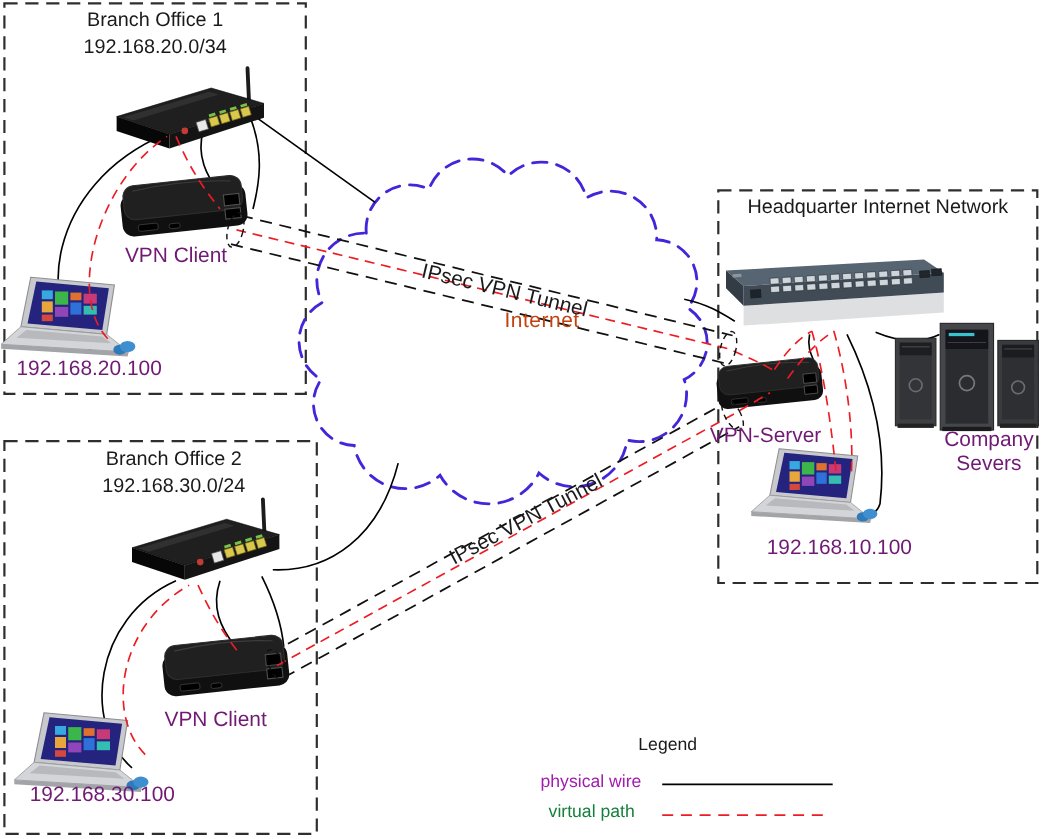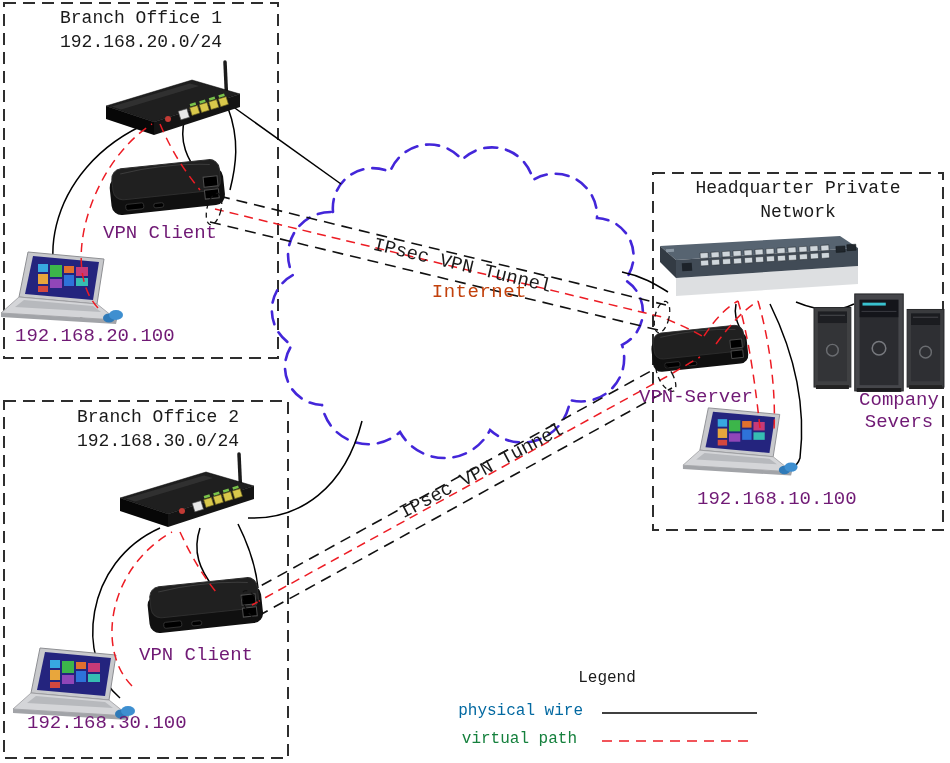--- a/index.html
+++ b/index.html
@@ -1,29 +1,29 @@
 <!DOCTYPE html>
 <html><head>
 <meta charset="utf-8">
 <style>
   html,body{margin:0;padding:0;background:#fff;}
   .canvas{
     position:relative;width:950px;height:763px;background:#ffffff;
-    font-family:Liberation Mono, monospace;color:#1a1a1a;overflow:hidden;
+    font-family:Liberation Sans, sans-serif;color:#1a1a1a;overflow:hidden;
   }
   svg.layer{position:absolute;left:0;top:0;}
   .label{position:absolute;}
   .box-title{font-size:18px;line-height:1.32;text-align:center;color:#1a1a1a;}
   .devlabel{font-size:19px;color:#701a75;}
   .center{text-align:center;}
   .right{text-align:right;}
   .internet-label{font-size:19px;color:#c2410c;text-align:right;letter-spacing:0.5px;}
   .tunnel-label{font-size:19px;color:#1a1a1a;text-align:center;white-space:nowrap;}
   .legend-title{font-size:16px;color:#1a1a1a;}
-  .legend-item{font-size:16px;color:#0369a1;}
+  .legend-item{font-size:16px;color:#a21caf;}
   .legend-item.red{color:#15803d;}
 </style>
 </head>
 <body>
 
 <div class="canvas">
 
   <svg class="layer" width="950" height="763" viewBox="0 0 950 763">
     <defs>
       <g id="router-shape">
@@ -218,30 +218,30 @@
     <g stroke="#111" stroke-width="1.3" stroke-dasharray="5 4" fill="none">
       <ellipse cx="214" cy="209" rx="7" ry="16" transform="rotate(13.5 214 209)"></ellipse>
       <ellipse cx="662" cy="317" rx="7" ry="16" transform="rotate(13.5 662 317)"></ellipse>
       <ellipse cx="252" cy="605" rx="7" ry="16" transform="rotate(-28.8 252 605)"></ellipse>
       <ellipse cx="666" cy="377" rx="7" ry="16" transform="rotate(-28.8 666 377)"></ellipse>
     </g>
   </svg>
 
   <div class="label box-title" style="left:4px;top:7px;width:274px;">
     <div>Branch Office 1</div>
-    <div>192.168.20.0/24</div>
+    <div>192.168.20.0/34</div>
   </div>
 
   <div class="label box-title" style="left:16px;top:406px;width:284px;">
     <div>Branch Office 2</div>
     <div>192.168.30.0/24</div>
   </div>
 
   <div class="label box-title" style="left:653px;top:177px;width:290px;">
-    <div>Headquarter Private Network</div>
+    <div>Headquarter Internet Network</div>
   </div>
 
   <div class="label internet-label" style="left:377px;top:281px;width:150px;">Internet</div>
 
   <div class="label tunnel-label" style="left:371px;top:254px;width:175px;transform:rotate(13.5deg);">IPsec VPN Tunnel</div>
   <div class="label tunnel-label" style="left:391px;top:462px;width:175px;transform:rotate(-28deg);">IPsec VPN Tunnel</div>
 
   <div class="label devlabel center" style="left:100px;top:222px;width:120px;">VPN Client</div>
   <div class="label devlabel" style="left:15px;top:325px;width:140px;">192.168.20.100</div>
 

